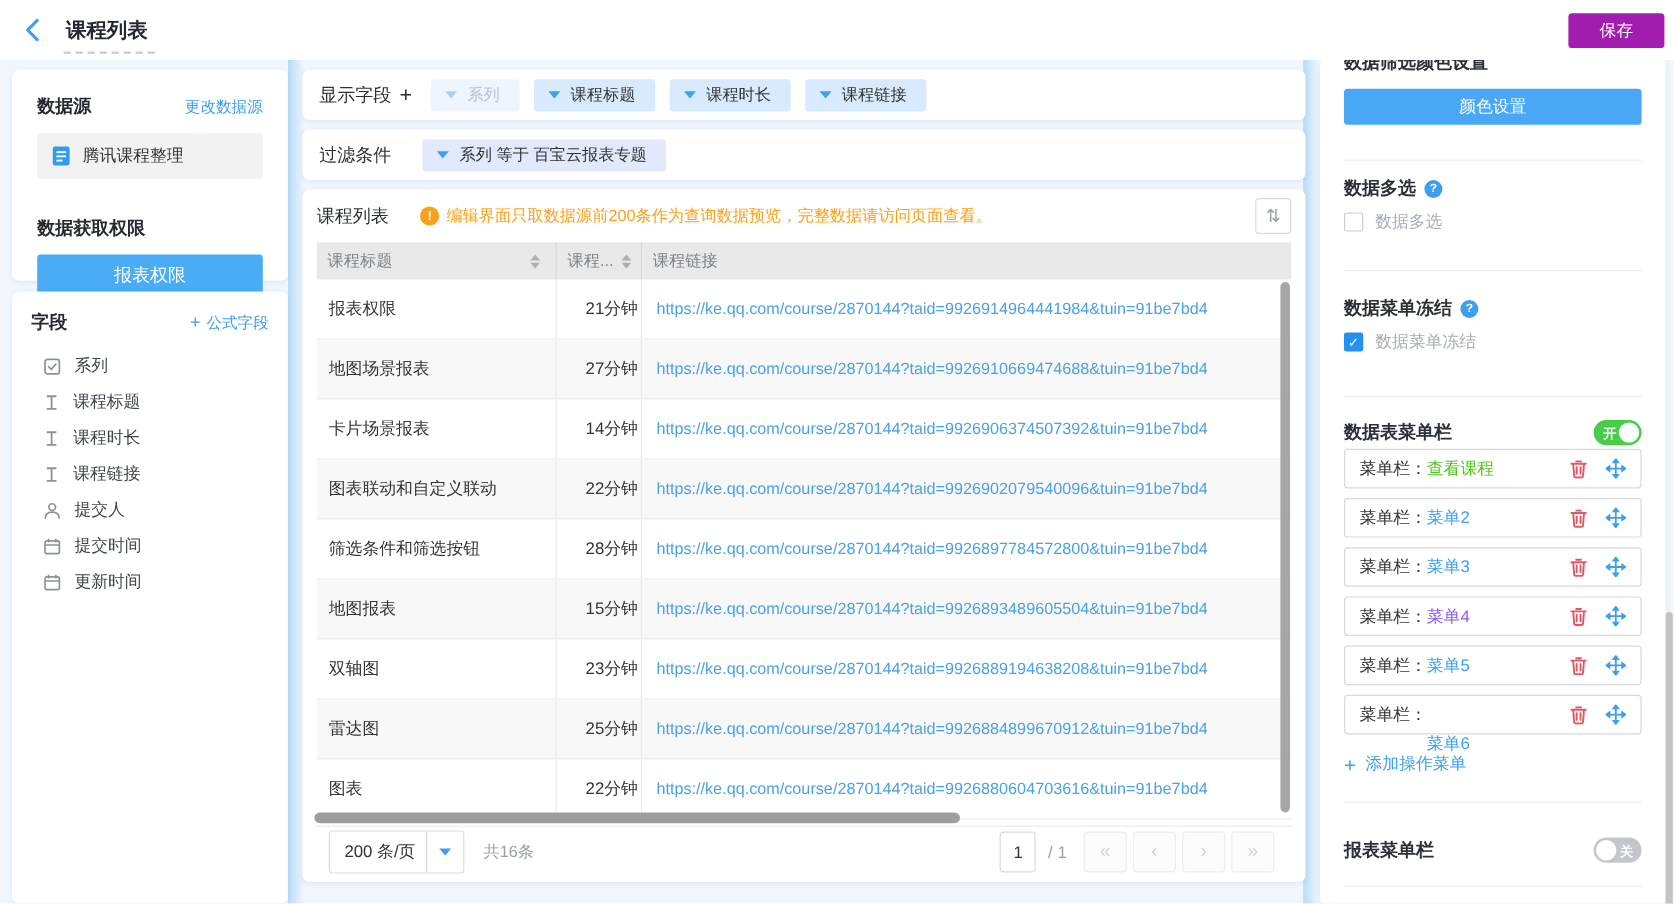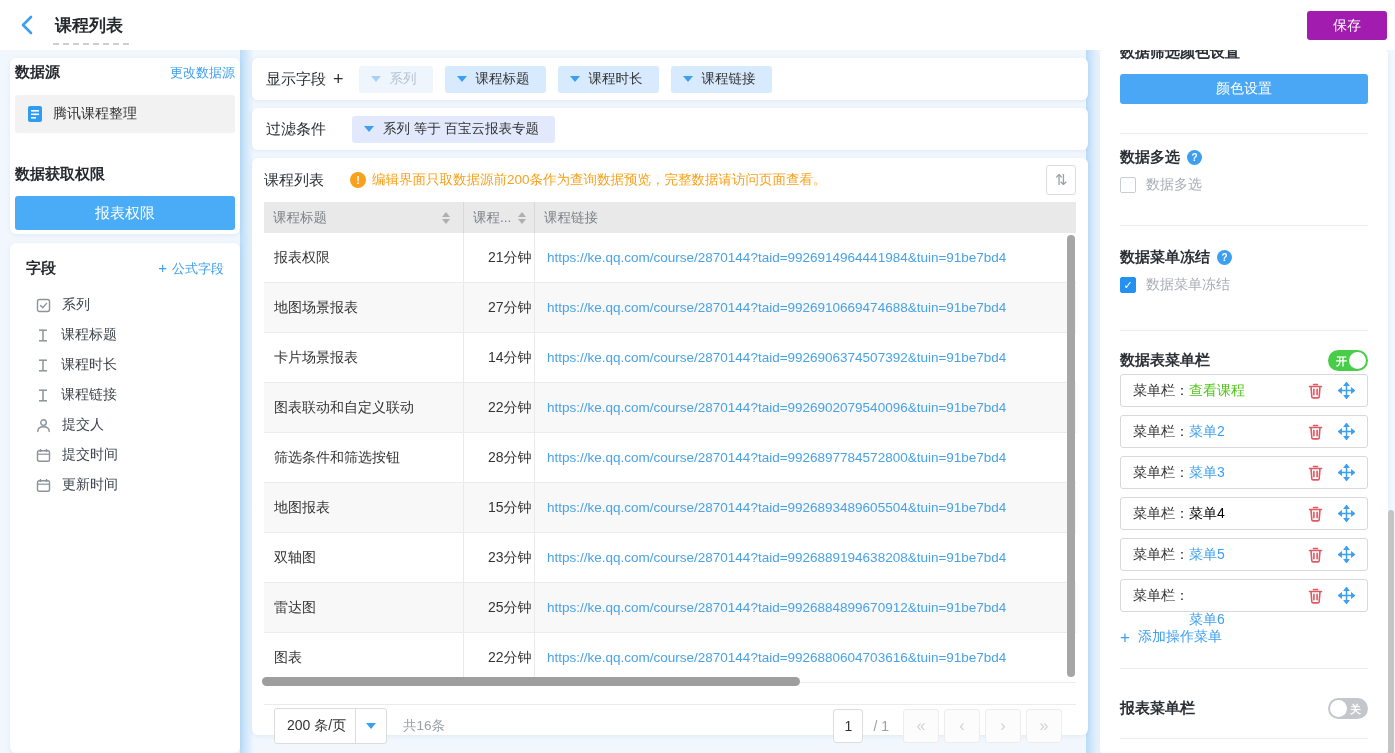--- a/index.html
+++ b/index.html
@@ -13,21 +13,21 @@
   .title-underline{position:absolute;left:53px;top:43px;width:76px;border-bottom:2px dashed #cfcfcf}
   .save-btn{position:absolute;left:1307px;top:11px;width:80px;height:29px;background:#a21caf;border-radius:3px;color:#fff;font-size:14px;display:flex;align-items:center;justify-content:center;cursor:pointer}
 
   
   .main{position:absolute;left:0;top:50px;width:1395px;height:703px;background:#f1f7fd}
   .strip{position:absolute;top:0;bottom:0;width:14px;background:linear-gradient(90deg,#b9dcf8,rgba(241,247,253,0))}
   .strip.s1{left:240px}.strip.s2{left:1086px}
   .card{position:absolute;background:#fff;border-radius:6px;box-shadow:0 1px 4px rgba(70,110,170,.10)}
 
   
-  .card-ds{left:10px;top:8px;width:230px;height:176px;padding:5px}
+  .card-ds{left:10px;top:8px;width:230px;height:176px;padding:21px}
   .row-between{display:flex;align-items:center;justify-content:space-between}
   .sec-head{font-size:15px;font-weight:bold;color:#262a30}
   .blue-link{font-size:13px;color:#3d9ff0;cursor:pointer}
   .ds-item{margin-top:13px;height:38px;background:#f2f2f2;border-radius:3px;display:flex;align-items:center;padding:0 11px;gap:9px;font-size:14px;color:#333;cursor:pointer}
   .perm-head{margin-top:32px}
   .perm-btn{margin-top:12px;height:34px;background:#4aabf6;border-radius:3px;color:#fff;font-size:15px;display:flex;align-items:center;justify-content:center;cursor:pointer}
 
   .card-fields{left:10px;top:193px;width:230px;height:510px;padding:16px}
   .field-list{margin-top:12px}
   .field-item{height:30px;display:flex;align-items:center;gap:11px;padding-left:10px;font-size:14px;color:#3f454d;cursor:pointer}
@@ -66,21 +66,21 @@
   .trow{display:flex;height:50px;align-items:stretch;font-size:14px;color:#333;border-bottom:1px solid #ececec;background:#fff}
   .trow.alt{background:#f8f8f8}
   .td{display:flex;align-items:center;overflow:hidden;white-space:nowrap}
   .td1{width:200px;padding-left:10px;border-right:1px solid #eaeaea}
   .td2{width:71px;padding-left:24px;border-right:1px solid #eaeaea}
   .td3{flex:1;padding-left:12px}
   .td3 a{color:#4aa2e6;font-size:13.5px;text-decoration:none;overflow:hidden;text-overflow:ellipsis}
   .hscroll{position:absolute;left:10px;top:519px;width:538px;height:9px;background:#9e9e9e;border-radius:5px;z-index:3;cursor:pointer}
   .vscroll{position:absolute;right:13px;top:77px;width:8px;height:442px;background:#a6a6a6;border-radius:4px;z-index:3;cursor:pointer}
 
-  .pager-row{position:absolute;left:12px;right:12px;top:546px;height:42px;display:flex;align-items:center;border-top:1px solid #ebebeb}
+  .pager-row{position:absolute;left:12px;right:12px;top:530px;height:42px;display:flex;align-items:center;border-top:1px solid #ebebeb}
   .psize{width:113px;height:36px;border:1px solid #dcdcdc;border-radius:3px;background:#fff;display:flex;align-items:center;cursor:pointer;margin-left:10px}
   .psize-label{flex:1;padding-left:12px;font-size:14px;color:#333}
   .psize-arrow{width:31px;height:100%;border-left:1px solid #dcdcdc;display:flex;align-items:center;justify-content:center}
   .psize-arrow b{width:0;height:0;border-left:5px solid transparent;border-right:5px solid transparent;border-top:6px solid #3d9ff0}
   .total-label{margin-left:16px;font-size:13.5px;color:#9aa0a6}
   .pager-right{margin-left:auto;display:flex;align-items:center;margin-right:14px}
   .page-input{width:30px;height:34px;border:1px solid #dcdcdc;border-radius:3px;font-size:14px;color:#333;display:flex;align-items:center;justify-content:center;background:#fff}
   .page-of{margin:0 14px 0 10px;font-size:14px;color:#9aa0a6}
   .pager-btns{display:flex;gap:5px}
   .pg-btn{width:36px;height:34px;border:1px solid #ededed;border-radius:3px;background:#fcfcfc;color:#d2d2d2;font-size:16px;display:flex;align-items:center;justify-content:center;cursor:pointer}
@@ -483,21 +483,21 @@
                   <path d="M8.5 16.4 L6.6 13.8 H10.4 Z"></path>
                   <path d="M0.6 8.5 L3.2 6.6 V10.4 Z"></path>
                   <path d="M16.4 8.5 L13.8 6.6 V10.4 Z"></path>
                 </g>
               </svg>
             </span>
           </span>
         </div>
         <div class="menu-list-item" style="top: 447px;">
           <span>菜单栏：</span>
-          <span style="color: #000000;">菜单4</span>
+          <span style="color: #8b5cf6;">菜单4</span>
           <span class="micons">
             <span class="micon">
               <svg width="15" height="16" viewBox="0 0 15 16">
                 <path d="M5.5 1.5 h4 M1.5 3.5 h12 M3 3.5 l.8 10.2 a1.3 1.3 0 0 0 1.3 1.2 h4.8 a1.3 1.3 0 0 0 1.3-1.2 L12 3.5 M5.9 6.3 v5.5 M9.1 6.3 v5.5" fill="none" stroke="#e15863" stroke-width="1.6" stroke-linecap="round"></path>
               </svg>
             </span>
             <span class="micon">
               <svg width="17" height="17" viewBox="0 0 17 17">
                 <g stroke="#3d9ff0" stroke-width="1.5" fill="#3d9ff0" stroke-linecap="round">
                   <line x1="8.5" y1="3" x2="8.5" y2="14"></line>

